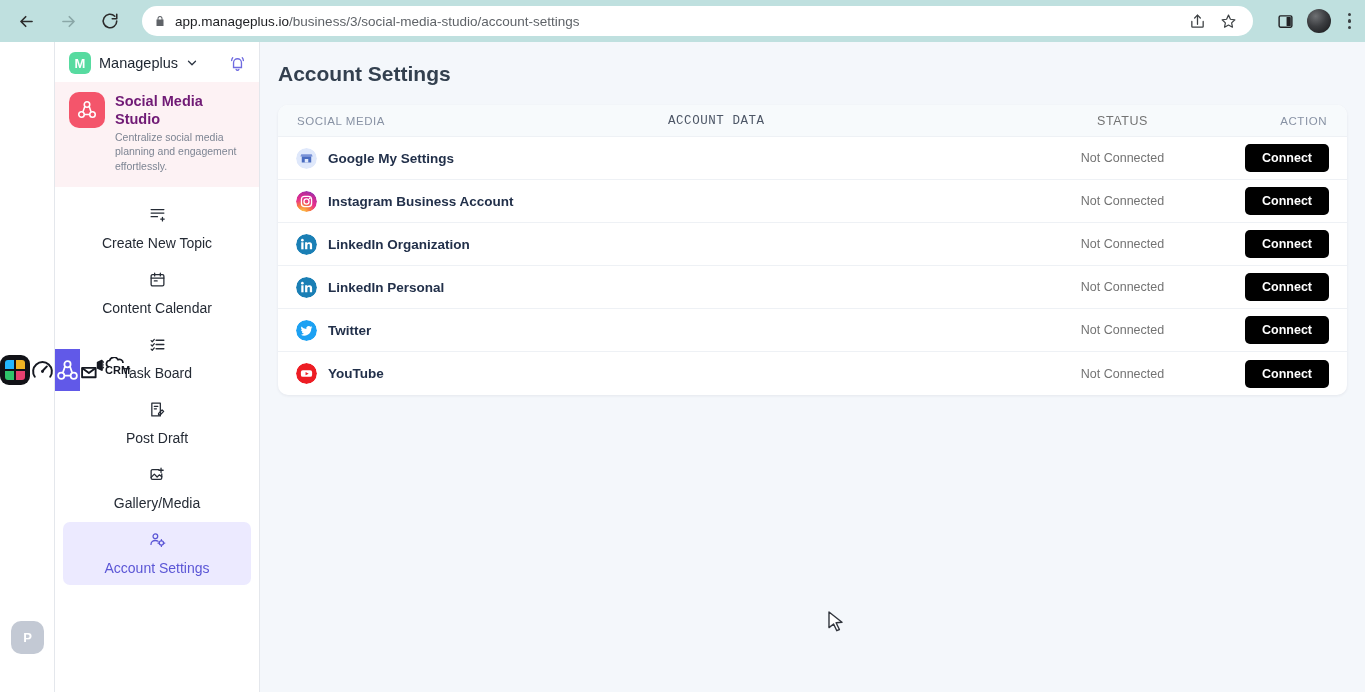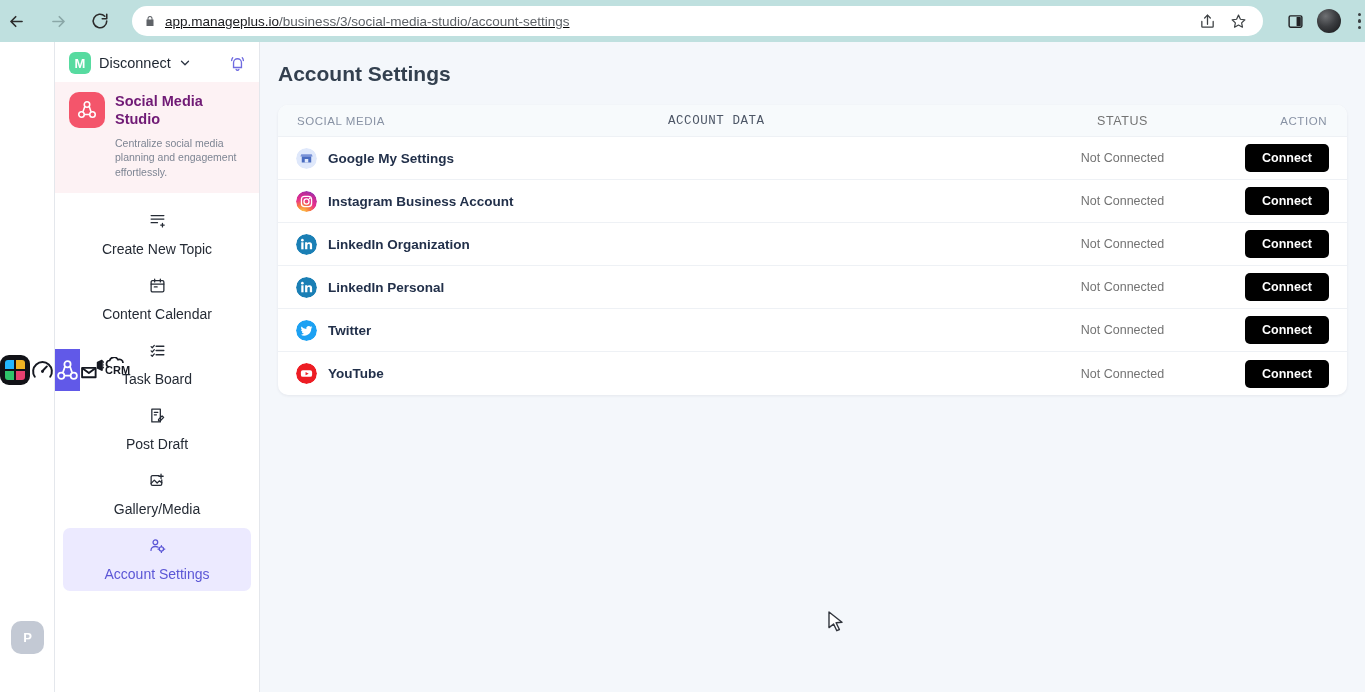--- a/index.html
+++ b/index.html
@@ -7,23 +7,22 @@
     width: 1365px; height: 692px;
     font-family: "Liberation Sans", sans-serif;
     overflow: hidden; background: #ffffff;
   }
 
   
   .browser-bar {
     height: 42px; width: 100%;
     background: #bfe0df;
     display: flex; align-items: center;
-    padding: 0 0; gap: 10px;
+    padding: 0 10px; gap: 10px;
     position: relative;
-    text-decoration: underline;
   }
   .nav-btn {
     width: 32px; height: 32px; border-radius: 50%;
     display: flex; align-items: center; justify-content: center;
     color: #2b2b2b; flex: 0 0 auto;
   }
   .nav-btn.disabled { color: #8aa7a7; }
   .omnibox {
     flex: 1 1 auto; height: 30px; margin: 0 8px 0 6px;
     background: #ffffff; border-radius: 16px;
@@ -99,21 +98,21 @@
 
   .studio {
     display: flex; gap: 10px; padding: 10px 12px 14px 14px;
     background: #fdf2f4; align-items: flex-start;
   }
   .studio-icon {
     width: 36px; height: 36px; border-radius: 10px; background: #f4556b;
     display: flex; align-items: center; justify-content: center; flex: 0 0 auto;
   }
   .studio-title { font-size: 14.5px; color: #701a75; font-weight: 600; line-height: 1.25; }
-  .studio-sub { font-size: 10.5px; color: #7d8593; line-height: 1.35; margin-top: 8px; }
+  .studio-sub { font-size: 10.5px; color: #7d8593; line-height: 1.35; margin-top: 2px; }
 
   .nav { padding: 10px 8px 0 8px; display: flex; flex-direction: column; gap: 2px; }
   .nav-item {
     display: flex; align-items: center; gap: 11px;
     padding: 9px 10px; border-radius: 7px;
     font-size: 14px; color: #252b35; flex-direction: column;
   }
   .nav-item .ni { color: #252b35; display: flex; align-items: center; flex: 0 0 18px; }
   .nav-item.active { background: #eceaff; color: #5b56d6; }
   .nav-item.active .ni { color: #5b56d6; }
@@ -269,21 +268,21 @@
           </svg>
         <span>CRM</span>
       </span>
     </div>
     <div class="rail-avatar">P</div>
   </div>
 
   <div class="sidebar">
     <div class="ws-header">
       <span class="ws-badge">M</span>
-      <span class="ws-name">Disconnect</span>
+      <span class="ws-name">Manageplus</span>
       <span class="ws-chev">
         <svg width="14" height="14" viewBox="0 0 24 24" fill="none" stroke="currentColor" stroke-width="2.2" stroke-linecap="round" stroke-linejoin="round">
             <path d="M6 9l6 6 6-6"></path>
           </svg>
       </span>
       <span class="ws-bell">
         <svg width="19" height="19" viewBox="0 0 24 24" fill="none" stroke="currentColor" stroke-width="1.7" stroke-linecap="round">
             <path d="M7 17h10V11a5 5 0 0 0-10 0v6z"></path>
             <path d="M10.3 19.5a1.9 1.9 0 0 0 3.4 0"></path>
             <path d="M4.6 8.2A6 6 0 0 1 6 4.6M19.4 8.2A6 6 0 0 0 18 4.6"></path>

